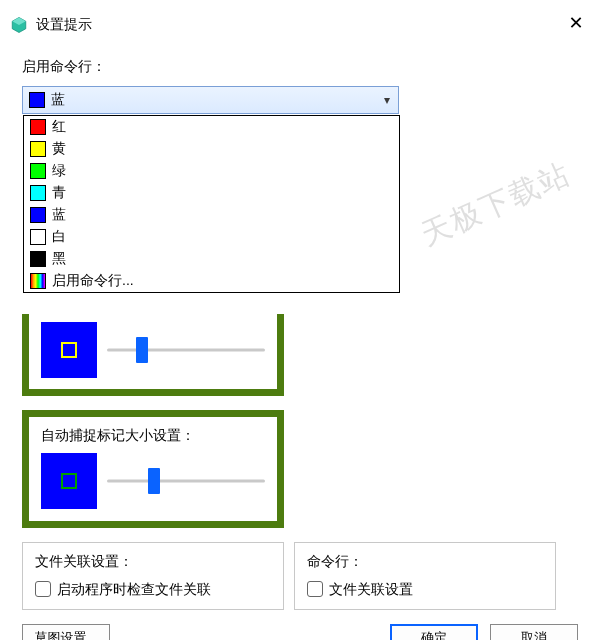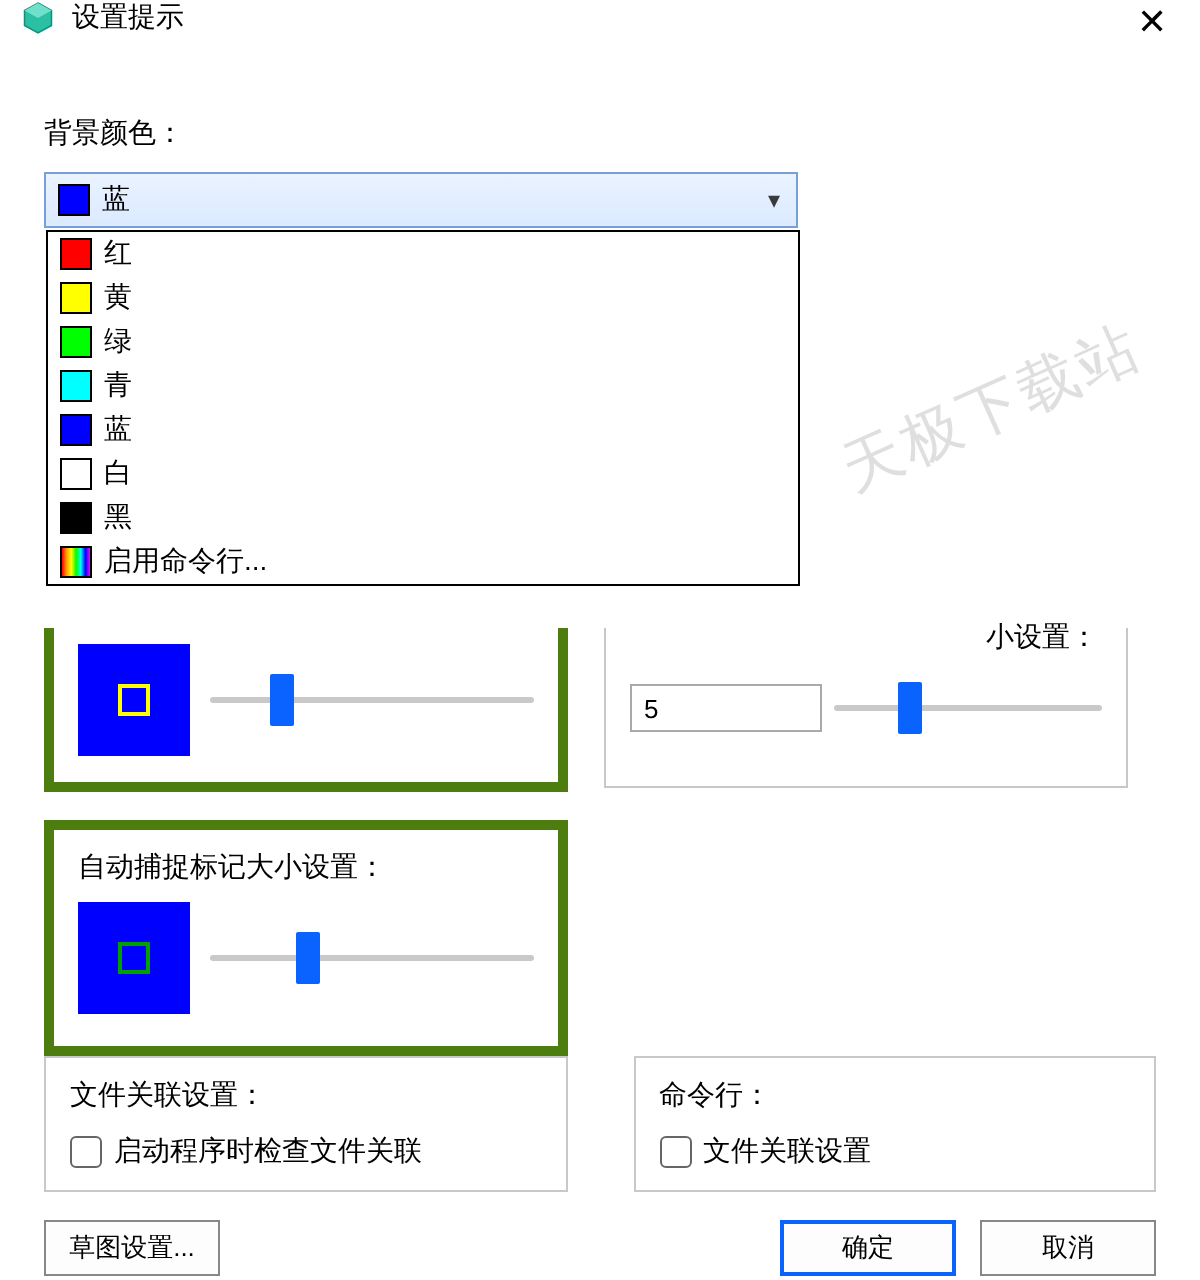--- a/index.html
+++ b/index.html
@@ -1,19 +1,19 @@
 <!DOCTYPE html>
 <html><head>
 <meta charset="utf-8">
 <style>
   * { box-sizing: border-box; font-family: "Microsoft YaHei", "PingFang SC", sans-serif; }
   html, body { margin: 0; padding: 0; }
   body { width: 600px; height: 640px; background: #fff; overflow: hidden; position: relative; font-size: 14px; color: #000; }
 
-  .titlebar { height: 34px; display: flex; align-items: flex-start; padding: 0 10px; }
+  .titlebar { height: 34px; display: flex; align-items: flex-end; padding: 0 10px; }
   .titlebar .icon { width: 18px; height: 18px; margin-right: 8px; }
   .titlebar .title { flex: 1; font-size: 14px; }
   .titlebar .close { font-size: 18px; width: 28px; text-align: center; cursor: default; }
 
   .content { position: relative; padding: 6px 22px 0 22px; }
 
   .bg-section { position: relative; }
   .bg-label { margin: 18px 0 10px 0; }
 
   .combo {
@@ -42,41 +42,41 @@
     height: 22px; padding: 0 6px;
     font-size: 14px;
   }
   .ditem .isw { width: 16px; height: 16px; border: 1px solid #000; margin-right: 6px; }
   .ditem.selected { background: #0a63ff; color: #fff; }
   .ditem.selected .isw { border-color: #fff; }
   .rainbow { background: linear-gradient(90deg, red, orange, yellow, lime, cyan, blue, magenta); }
 
   .panels { display: flex; gap: 18px; margin-top: 14px; }
   .col { width: 262px; }
-  .panel { border: 5px solid #4d7c0f; height: 118px; padding: 10px 12px; position: relative; }
+  .panel { border: 7px solid #4d7c0f; height: 118px; padding: 10px 12px; position: relative; }
   .panel .plabel { font-size: 14px; margin-bottom: 8px; }
 
   .preview-slider { display: flex; align-items: center; gap: 10px; margin-top: 6px; }
   .preview { width: 56px; height: 56px; background: #0000ff; display: flex; align-items: center; justify-content: center; }
   .preview .box-outline { width: 16px; height: 16px; border: 2px solid; background: transparent; }
   .preview .box-fill { width: 16px; height: 16px; }
 
   .slider { position: relative; flex: 1; height: 24px; }
   .track { position: absolute; left: 0; right: 0; top: 50%; height: 3px; background: #c9c9c9; border-radius: 2px; transform: translateY(-50%); }
   .thumb { position: absolute; top: 50%; width: 12px; height: 26px; background: #0a63ff; transform: translate(-50%, -50%); border-radius: 1px; }
 
   .numrow { display: flex; align-items: center; gap: 6px; }
   .numrow input { width: 96px; height: 24px; border: 1px solid #a9a9a9; padding: 0 6px; font-size: 13px; }
 
   .right-partial { border: 1px solid #c8c8c8; height: 80px; padding: 10px 12px; position: relative; border-top: none; }
   .right-partial .hint { position: absolute; right: 14px; top: -4px; font-size: 14px; }
 
-  .fc-row { display: flex; gap: 33px; }
+  .fc-row { display: flex; gap: 10px; margin-top: 14px; }
   .small-panel { border: 1px solid #c8c8c8; width: 262px; padding: 10px 12px; }
-  .chk { display: flex; align-items: center; gap: 6px; margin-top: 10px; }
+  .chk { display: flex; align-items: flex-start; gap: 6px; margin-top: 10px; }
   .chk .cbox { width: 16px; height: 16px; border: 1px solid #666; border-radius: 3px; }
 
   .buttons { display: flex; align-items: center; gap: 12px; margin-top: 14px; padding: 0 0 0 0px; }
   .spacer { flex: 1; }
   .btn { min-width: 88px; height: 28px; border: 1px solid #888; background: #fdfdfd; display: flex; align-items: center; justify-content: center; font-size: 13px; }
   .btn.default { border: 2px solid #0a63ff; }
 
   .watermark { position: absolute; right: 24px; top: 150px; color: rgba(128,128,128,0.25); font-size: 30px; transform: rotate(-24deg); pointer-events: none; letter-spacing: 2px; z-index: 60; }
 </style>
 </head>
@@ -90,21 +90,21 @@
       </svg>
   </span>
   <span class="title">设置提示</span>
   <span class="close">✕</span>
 </div>
 
 <div class="content">
   <div class="watermark">天极下载站</div>
 
   <div class="bg-section">
-    <div class="bg-label">背景颜色：</div>
+    <div class="bg-label">启用命令行：</div>
 
     <div class="combo">
       <span class="swatch" style="background:#0000ff"></span>
       <span class="sel">蓝</span>
       <span class="arrow">▾</span>
 
       <div class="dropdown" id="dropdown">
           <div class="ditem">
             <span class="isw" style="background: rgb(255, 0, 0);"></span>
             <span>红</span>
@@ -144,32 +144,20 @@
   <div class="panels" style="margin-top: 200px;">
     <div class="col">
       <div class="panel" style="height:82px; border-top:none; padding-top:2px;">
         <div class="preview-slider">
           <div class="preview">
             <div class="box-outline" style="border-color:#ffff00"></div>
           </div>
           <div class="slider">
             <div class="track"></div>
             <div class="thumb" style="left:22%"></div>
-          </div>
-        </div>
-      </div>
-    </div>
-    <div class="col">
-      <div class="right-partial">
-        <div class="hint">小设置：</div>
-        <div class="numrow" style="margin-top:18px;">
-          <input type="text" value="5" style="">
-          <div class="slider" style="flex:1;">
-            <div class="track"></div>
-            <div class="thumb" style="left:28%"></div>
           </div>
         </div>
       </div>
     </div>
   </div>
 
   <div class="panels">
     <div class="col">
       <div class="panel">
         <div class="plabel">自动捕捉标记大小设置：</div>

